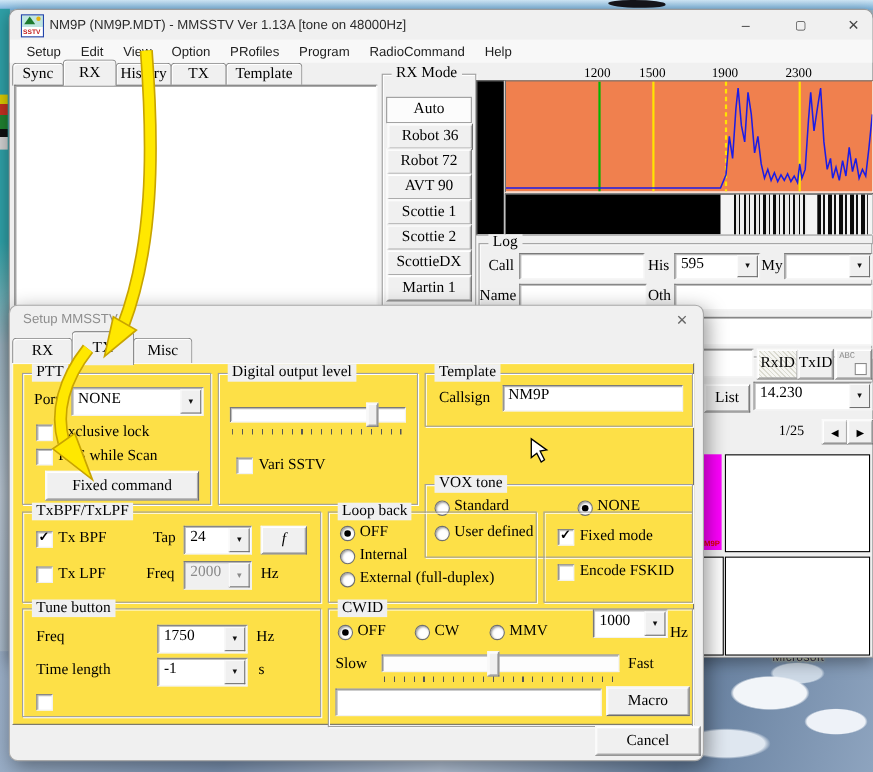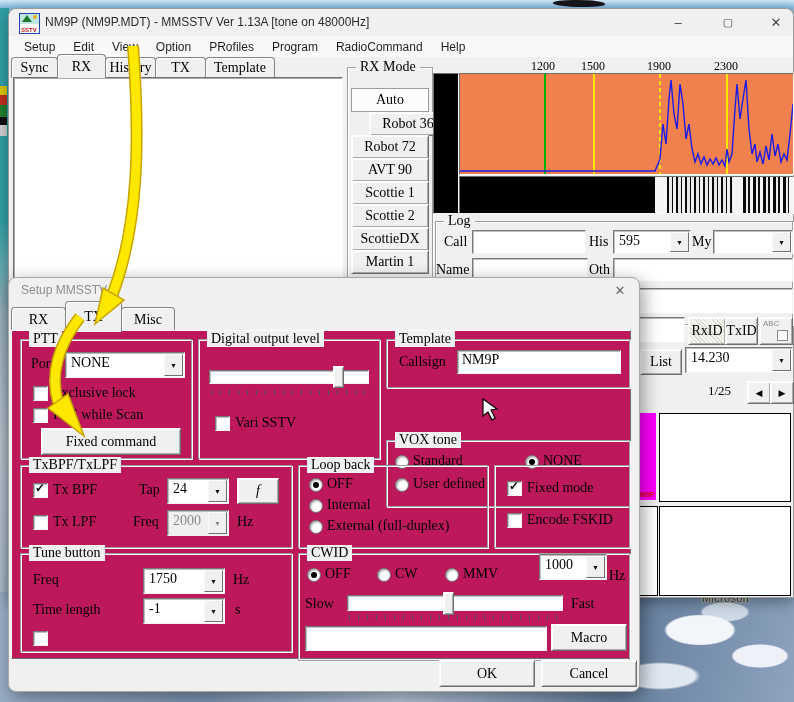--- a/index.html
+++ b/index.html
@@ -53,21 +53,21 @@
   .combo.dis .cv{color:#8a8a8a;}
   .combo.dis .ca{color:#8a8a8a;}
   .field{background:#fff;border:1px solid;border-color:#7a7a7a #f2f2f2 #f2f2f2 #7a7a7a;box-shadow:inset 1px 1px 0 #bdbdbd;}
   .ticks{background:repeating-linear-gradient(90deg,#555 0 1px,transparent 1px 9px);height:5px;}
   .lbl{font-size:14px;white-space:nowrap;color:#000;}
   
   .dialog{left:8px;top:277px;width:630px;height:413px;background:#f0f0f0;border:1px solid #a8a8a8;
     border-radius:8px;box-shadow:3px 5px 18px rgba(0,0,0,.4);}
   .dlg-title{left:12px;top:5px;font-size:12px;color:#8d8d8d;}
   .dlg-close{left:598px;top:2px;width:26px;height:20px;display:flex;align-items:center;justify-content:center;font-size:13px;color:#666;}
-  .page{left:2px;top:52px;width:618px;height:327px;background:#be185d;border:1px solid;border-color:#fbfbfb #6f6f6f #6f6f6f #fbfbfb;}
+  .page{left:2px;top:52px;width:618px;height:327px;background:#fde047;border:1px solid;border-color:#fbfbfb #6f6f6f #6f6f6f #fbfbfb;}
   
   .spectrum{left:450px;top:64px;width:333px;height:100px;border:1px solid;border-color:#6f6f6f #fbfbfb #fbfbfb #6f6f6f;background:#f0804e;}
   .waterfall{left:450px;top:167px;width:333px;height:36px;border:1px solid;border-color:#6f6f6f #fbfbfb #fbfbfb #6f6f6f;background:#000;}
   .wf-white{position:absolute;left:195px;top:0;width:138px;height:100%;background:#f4f4f4;}
   .wf-s1{position:absolute;left:12px;top:0;width:66px;height:100%;background:repeating-linear-gradient(90deg,#0a0a0a 0 2px,#e8e8e8 2px 5px,#0a0a0a 5px 6px,#f0f0f0 6px 9px);}
   .wf-s2{position:absolute;left:88px;top:0;width:46px;height:100%;background:repeating-linear-gradient(90deg,#0a0a0a 0 3px,#ececec 3px 5px,#101010 5px 7px,#f4f4f4 7px 10px);}
   .freq-lab{font-size:12px;width:36px;text-align:center;}
   .thumb{border:1px solid #000;background:#fff;}
 </style>
 </head>
@@ -110,21 +110,21 @@
     <div class="abs tab serif" style="left:48px;top:45px;width:47px;height:23px;z-index:2;">RX</div>
     <div class="abs tab serif" style="left:96px;top:48px;width:49px;height:20px;">History</div>
     <div class="abs tab serif" style="left:146px;top:48px;width:49px;height:20px;">TX</div>
     <div class="abs tab serif" style="left:196px;top:48px;width:68px;height:20px;">Template</div>
 
     <div class="abs" style="left:4px;top:68px;width:328px;height:212px;background:#fff;border:1px solid;border-color:#6f6f6f #fbfbfb #fbfbfb #6f6f6f;box-shadow:inset 1px 1px 0 #aaa;"></div>
 
     <div class="abs gb" style="left:338px;top:58px;width:84px;height:214px;">
       <span class="gl serif">RX Mode</span>
       <div class="abs btn serif" style="left:3px;top:20px;width:76px;height:22px;background:#fcfcfc;border:1px solid #9a9a9a;">Auto</div>
-      <div class="abs btn serif raised" style="left:21px;top:44px;width:76px;height:22px;text-align:right;">Robot 36</div>
+      <div class="abs btn serif raised" style="left:4px;top:44px;width:76px;height:22px;text-align:right;">Robot 36</div>
       <div class="abs btn serif raised" style="left:3px;top:67px;width:76px;height:22px;">Robot 72</div>
       <div class="abs btn serif raised" style="left:3px;top:90px;width:76px;height:22px;">AVT 90</div>
       <div class="abs btn serif raised" style="left:3px;top:113px;width:76px;height:22px;">Scottie 1</div>
       <div class="abs btn serif raised" style="left:3px;top:136px;width:76px;height:22px;">Scottie 2</div>
       <div class="abs btn serif raised" style="left:3px;top:159px;width:76px;height:22px;">ScottieDX</div>
       <div class="abs btn serif raised" style="left:3px;top:182px;width:76px;height:22px;">Martin 1</div>
     </div>
 
     <span class="abs serif freq-lab" style="left:516px;top:50px;">1200</span>
     <span class="abs serif freq-lab" style="left:566px;top:50px;">1500</span>
@@ -167,21 +167,21 @@
     </div>
     <span class="abs lbl serif" style="left:427px;top:253px;">Name</span>
     <div class="abs field" style="left:463px;top:249px;width:114px;height:22px;"></div>
     <span class="abs lbl serif" style="left:580px;top:253px;">Oth</span>
     <div class="abs field" style="left:604px;top:249px;width:178px;height:22px;"></div>
     <div class="abs field" style="left:604px;top:279px;width:178px;height:24px;"></div>
 
     <div class="abs field" style="left:590px;top:308px;width:84px;height:24px;"></div>
     <div class="abs btn serif raised" style="left:679px;top:308px;width:36px;height:26px;background:#f6f6f2;background-image:repeating-linear-gradient(45deg,#dcdcd2 0 1px,transparent 1px 3px);">RxID</div>
     <div class="abs btn serif raised" style="left:716px;top:308px;width:31px;height:26px;">TxID</div>
-    <div class="abs raised" style="left:750px;top:308px;width:32px;height:26px;">
+    <div class="abs raised" style="left:750px;top:308px;width:32px;height:26px;font-family:Liberation Mono, monospace;">
       <span style="position:absolute;left:3px;top:1px;font-size:8px;color:#8a8a8a;">ABC</span>
       <span style="position:absolute;right:4px;bottom:3px;width:9px;height:9px;border:1px solid #8a8a8a;background:#fff;"></span>
     </div>
 
     <div class="abs btn serif raised" style="left:631px;top:340px;width:40px;height:24px;">List</div>
     <div class="abs combo" style="left:676px;top:338px;width:106px;height:24px;">
       <span class="cv serif">14.230</span>
       <span class="ca">▼</span>
     </div>
 
@@ -324,21 +324,20 @@
         <div class="abs raised" style="left:144px;top:38px;width:9px;height:21px;"></div>
         <div class="abs ticks" style="left:50px;top:61px;width:210px;"></div>
         <span class="abs lbl serif" style="left:272px;top:42px;">Fast</span>
         <div class="abs field" style="left:6px;top:72px;width:240px;height:23px;">
           <span class="cv serif" style="position:absolute;left:4px;top:1px;font-size:14px;"></span>
         </div>
         <div class="abs btn serif raised" style="left:252px;top:70px;width:74px;height:25px;">Macro</div>
       </div>
     </div>
 
-    <div class="abs btn serif raised" style="left:430px;top:382px;width:94px;height:25px;">OK</div>
     <div class="abs btn serif raised" style="left:532px;top:382px;width:94px;height:25px;">Cancel</div>
   </div>
 
   <svg class="abs" style="left:0;top:0;z-index:50;pointer-events:none;" width="794" height="702" viewBox="0 0 794 702">
     <path d="M133,46 C140,140 139,225 112,296" fill="none" stroke="#c8a400" stroke-width="12"></path>
     <path d="M133,46 C140,140 139,225 112,296" fill="none" stroke="#ffe800" stroke-width="9"></path>
     <polygon points="95,324 124,300 103,288" fill="#ffe800" stroke="#c8a400" stroke-width="1.5"></polygon>
     <path d="M80,317 C58,345 50,375 58,402" fill="none" stroke="#c8a400" stroke-width="12"></path>
     <path d="M80,317 C58,345 50,375 58,402" fill="none" stroke="#ffe800" stroke-width="9"></path>
     <polygon points="84,436 68,394 48,408" fill="#ffe800" stroke="#c8a400" stroke-width="1.5"></polygon>

